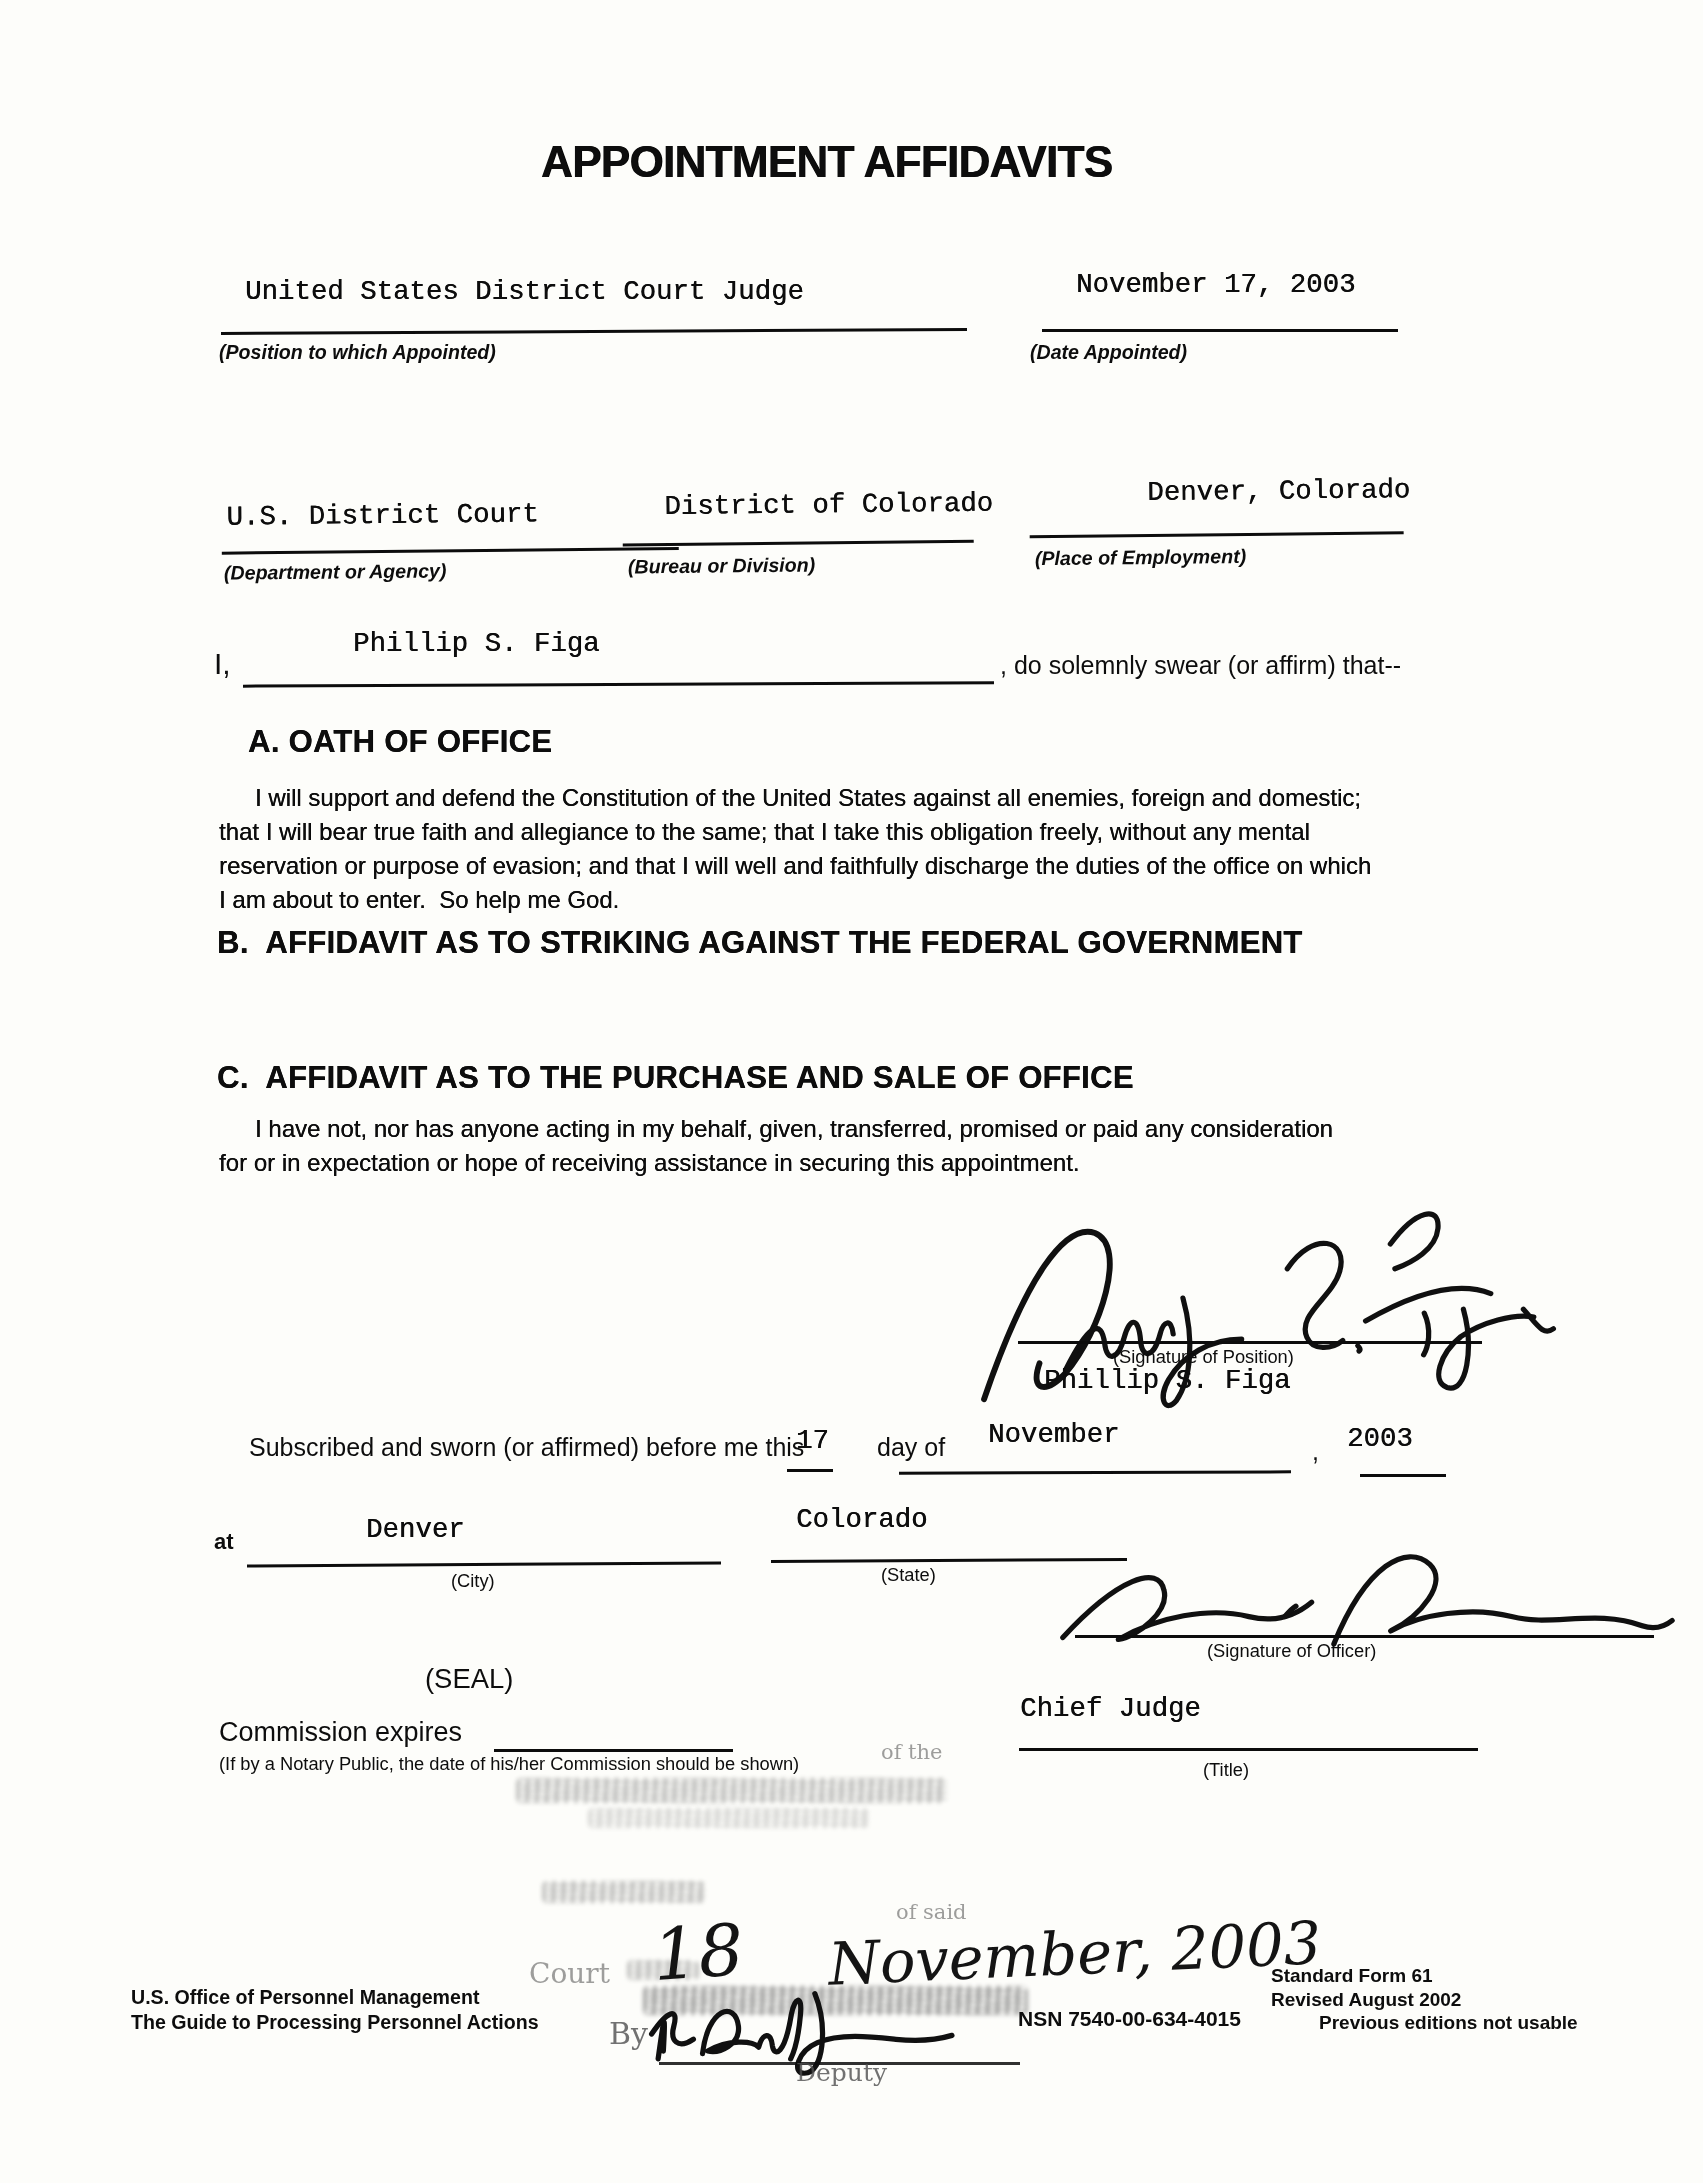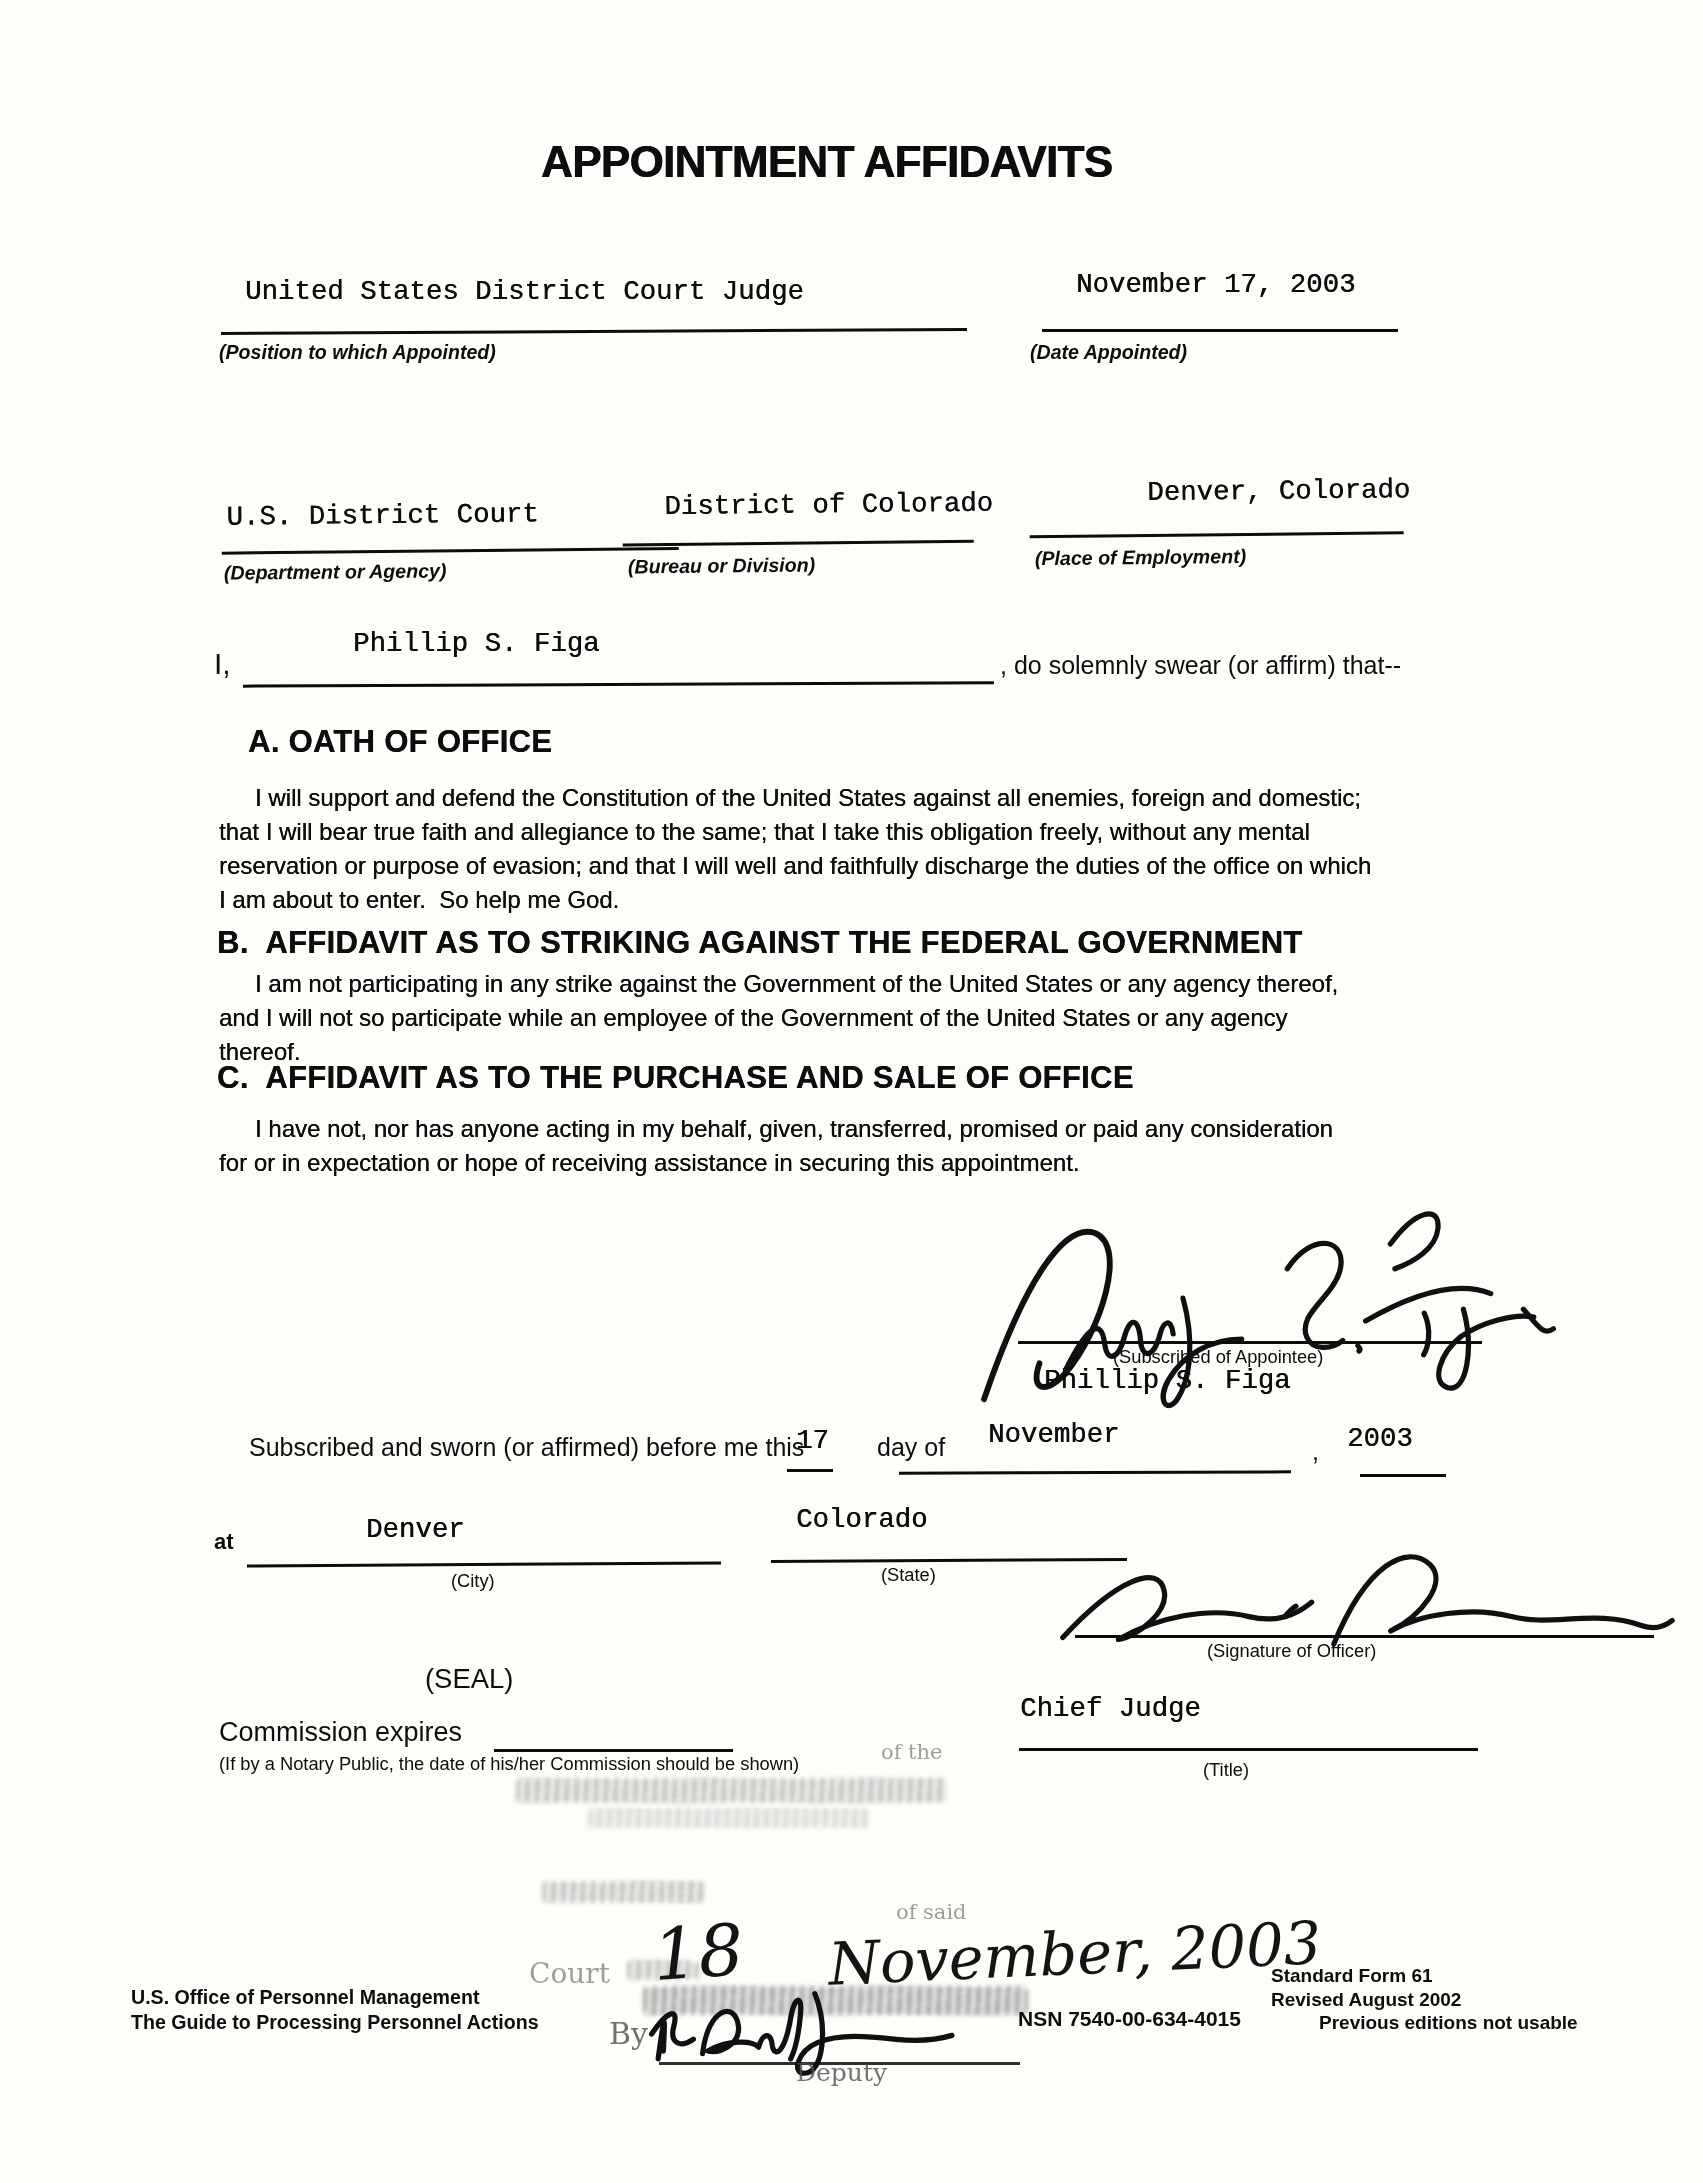--- a/index.html
+++ b/index.html
@@ -62,42 +62,39 @@
   <div class="abs line" style="left:243px;top:683px;width:751px;transform:rotate(-0.25deg);"></div>
   <div class="abs body38" style="left:1000px;top:651px;">, do solemnly swear (or affirm) that--</div>
 
   <div class="abs sec-h" style="left:248px;top:724px;">A. OATH OF OFFICE</div>
   <div class="abs para" style="left:219px;top:781px;">I will support and defend the Constitution of the United States against all enemies, foreign and domestic;
 that I will bear true faith and allegiance to the same; that I take this obligation freely, without any mental
 reservation or purpose of evasion; and that I will well and faithfully discharge the duties of the office on which
 I am about to enter.  So help me God.</div>
 
   <div class="abs sec-h" style="left:217px;top:925px;">B.  AFFIDAVIT AS TO STRIKING AGAINST THE FEDERAL GOVERNMENT</div>
-  <div class="abs para" style="left:219px;top:967px;">I am not participating in any strike against the Government of the United States or any agency thereof,
-and I will not so participate while an employee of the Government of the United States or any agency
-thereof.</div>
 
   <div class="abs sec-h" style="left:217px;top:1060px;">C.  AFFIDAVIT AS TO THE PURCHASE AND SALE OF OFFICE</div>
   <div class="abs para" style="left:219px;top:1112px;">I have not, nor has anyone acting in my behalf, given, transferred, promised or paid any consideration
 for or in expectation or hope of receiving assistance in securing this appointment.</div>
 
   <svg class="abs sig" style="left:967px;top:1184px;" width="608" height="225" viewBox="0 0 930 345">
     <path d="M25,330 C90,140 150,60 195,75 C245,95 205,225 150,290 C120,322 95,318 110,275" stroke-width="9"></path>
     <path d="M150,285 C185,215 205,205 210,245 C213,272 230,272 240,235 C248,205 262,202 265,240 C267,268 285,268 295,230 C300,210 312,205 315,230" stroke-width="8"></path>
     <path d="M330,175 C348,240 342,300 320,332 C303,352 291,330 308,300 C330,262 372,238 420,238" stroke-width="8"></path>
     <path d="M490,130 C530,70 585,85 570,135 C558,175 505,200 520,235 C529,256 558,254 575,240" stroke-width="8"></path>
     <path d="M598,248 C601,251 603,254 600,256" stroke-width="8"></path>
     <path d="M648,92 C688,38 724,33 721,68 C718,100 682,120 655,130" stroke-width="8"></path>
     <path d="M610,210 C700,158 762,152 802,168" stroke-width="8"></path>
     <path d="M700,198 C712,224 706,250 699,262" stroke-width="8"></path>
     <path d="M760,192 C776,250 766,322 735,312 C710,303 724,260 756,234 C788,212 838,198 868,204" stroke-width="8"></path>
     <path d="M852,192 C872,214 882,234 898,222" stroke-width="8"></path>
   </svg>
   <div class="abs line" style="left:1018px;top:1341px;width:464px;"></div>
-  <div class="abs lbl" style="left:1113px;top:1346px;">(Subscribed of Appointee)</div>
+  <div class="abs lbl" style="left:1113px;top:1346px;">(Signature of Position)</div>
   <div class="abs mono" style="left:1044px;top:1365px;">Phillip S. Figa</div>
 
   <div class="abs body38" style="left:219px;top:1433px;margin-left:30px;">Subscribed and sworn (or affirmed) before me this</div>
   <div class="abs mono" style="left:796px;top:1425px;">17</div>
   <div class="abs line" style="left:787px;top:1469px;width:46px;"></div>
   <div class="abs body38" style="left:877px;top:1433px;">day of</div>
   <div class="abs mono" style="left:988px;top:1419px;">November</div>
   <div class="abs line" style="left:899px;top:1471px;width:392px;transform:rotate(-0.2deg);"></div>
   <div class="abs body38" style="left:1312px;top:1437px;">,</div>
   <div class="abs mono" style="left:1347px;top:1423px;">2003</div>

